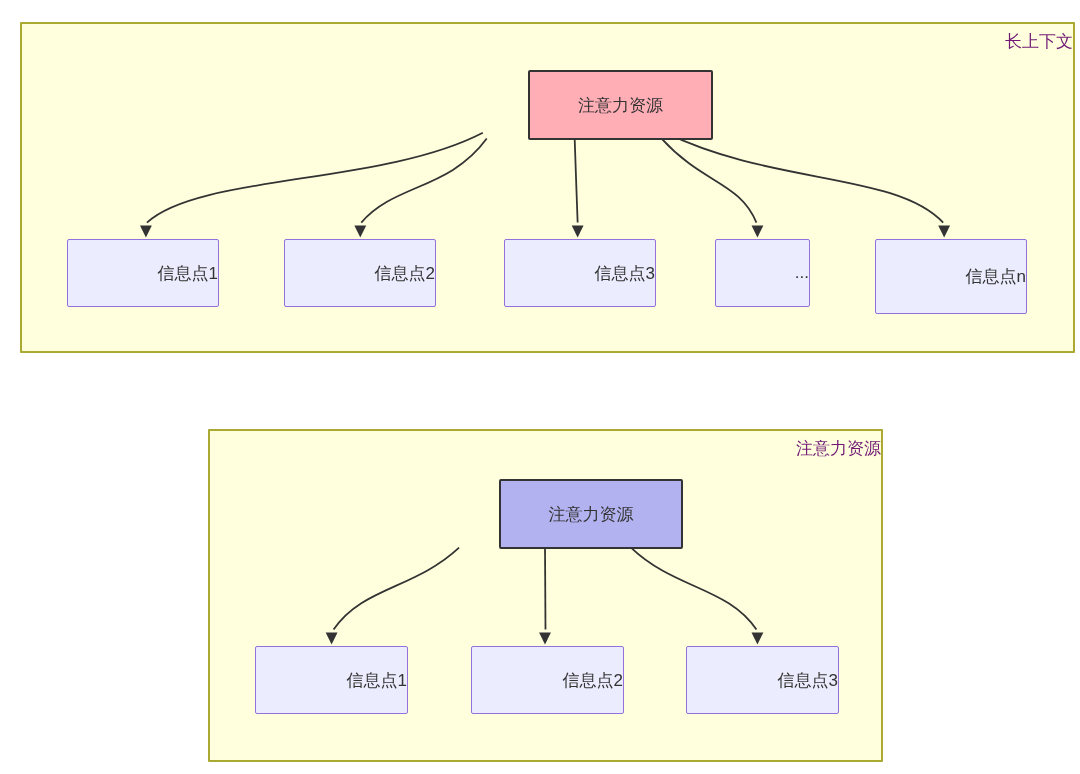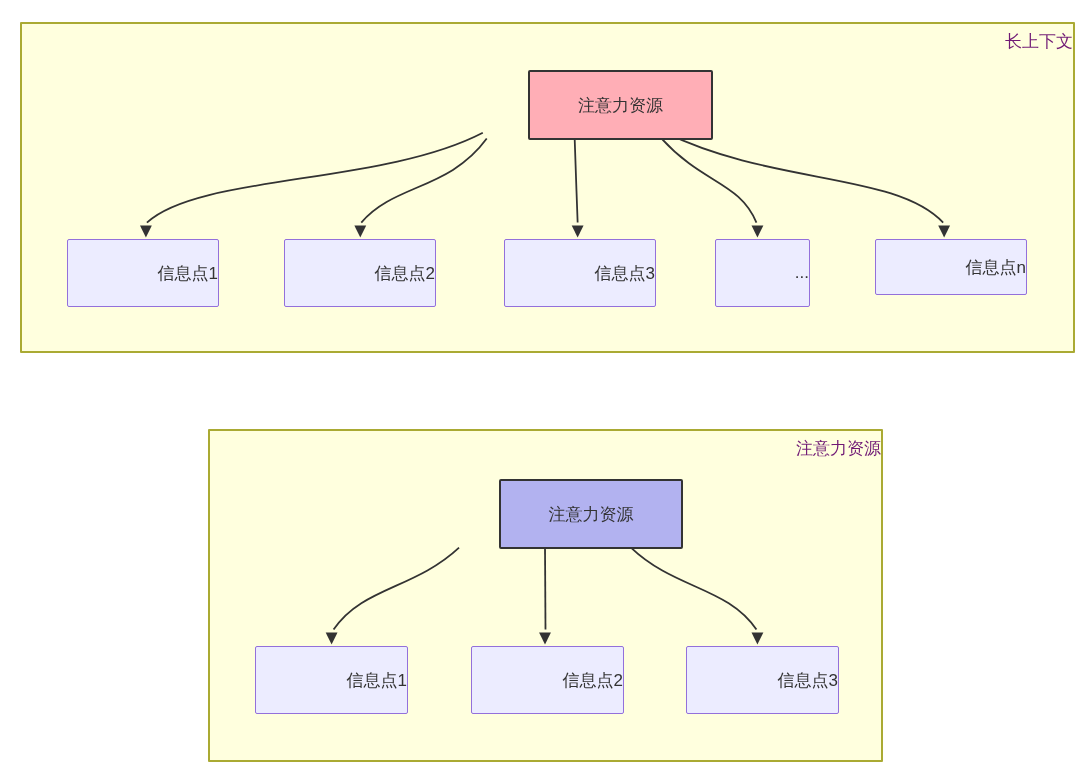--- a/index.html
+++ b/index.html
@@ -111,21 +111,21 @@
     </div>
     <div class="node-box" style="left:262px; top:215px; width:152px; height:68px;">
       <span>信息点2</span>
     </div>
     <div class="node-box" style="left:482px; top:215px; width:152px; height:68px;">
       <span>信息点3</span>
     </div>
     <div class="node-box" style="left:693px; top:215px; width:95px; height:68px;">
       <span>...</span>
     </div>
-    <div class="node-box" style="left:853px; top:215px; width:152px; height:56px;">
+    <div class="node-box" style="left:853px; top:215px; width:152px; height:75px;">
       <span>信息点n</span>
     </div>
   </div>
 
   <div class="container" style="left:208px; top:429px; width:675px; height:333px;">
 
     <div class="container-title">注意力资源</div>
 
     <svg class="edges" viewBox="0 0 675 333">
       <g>

